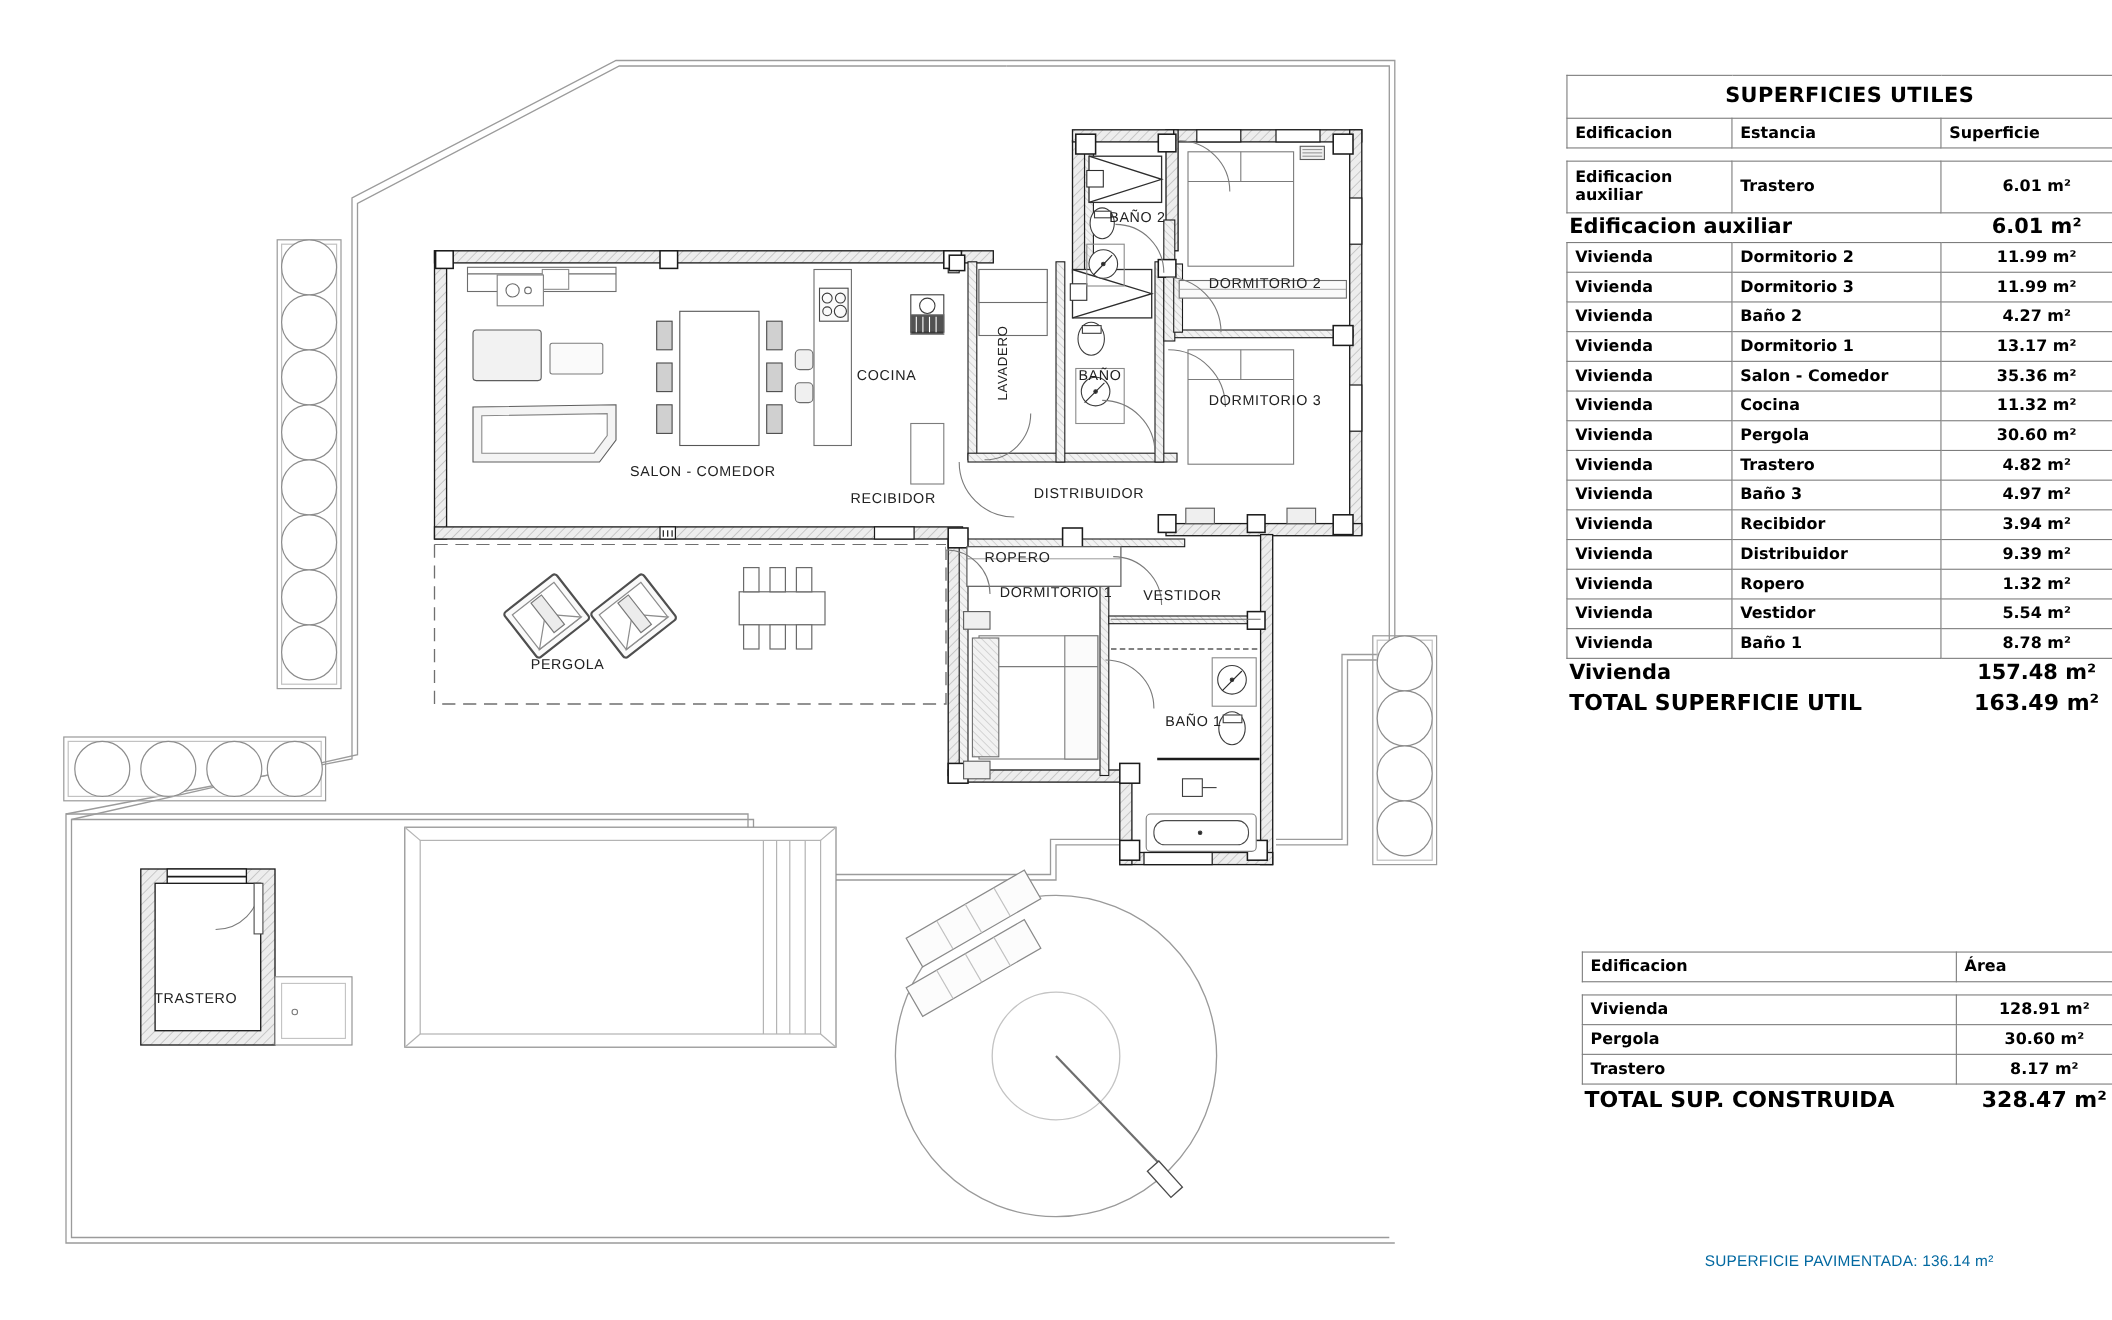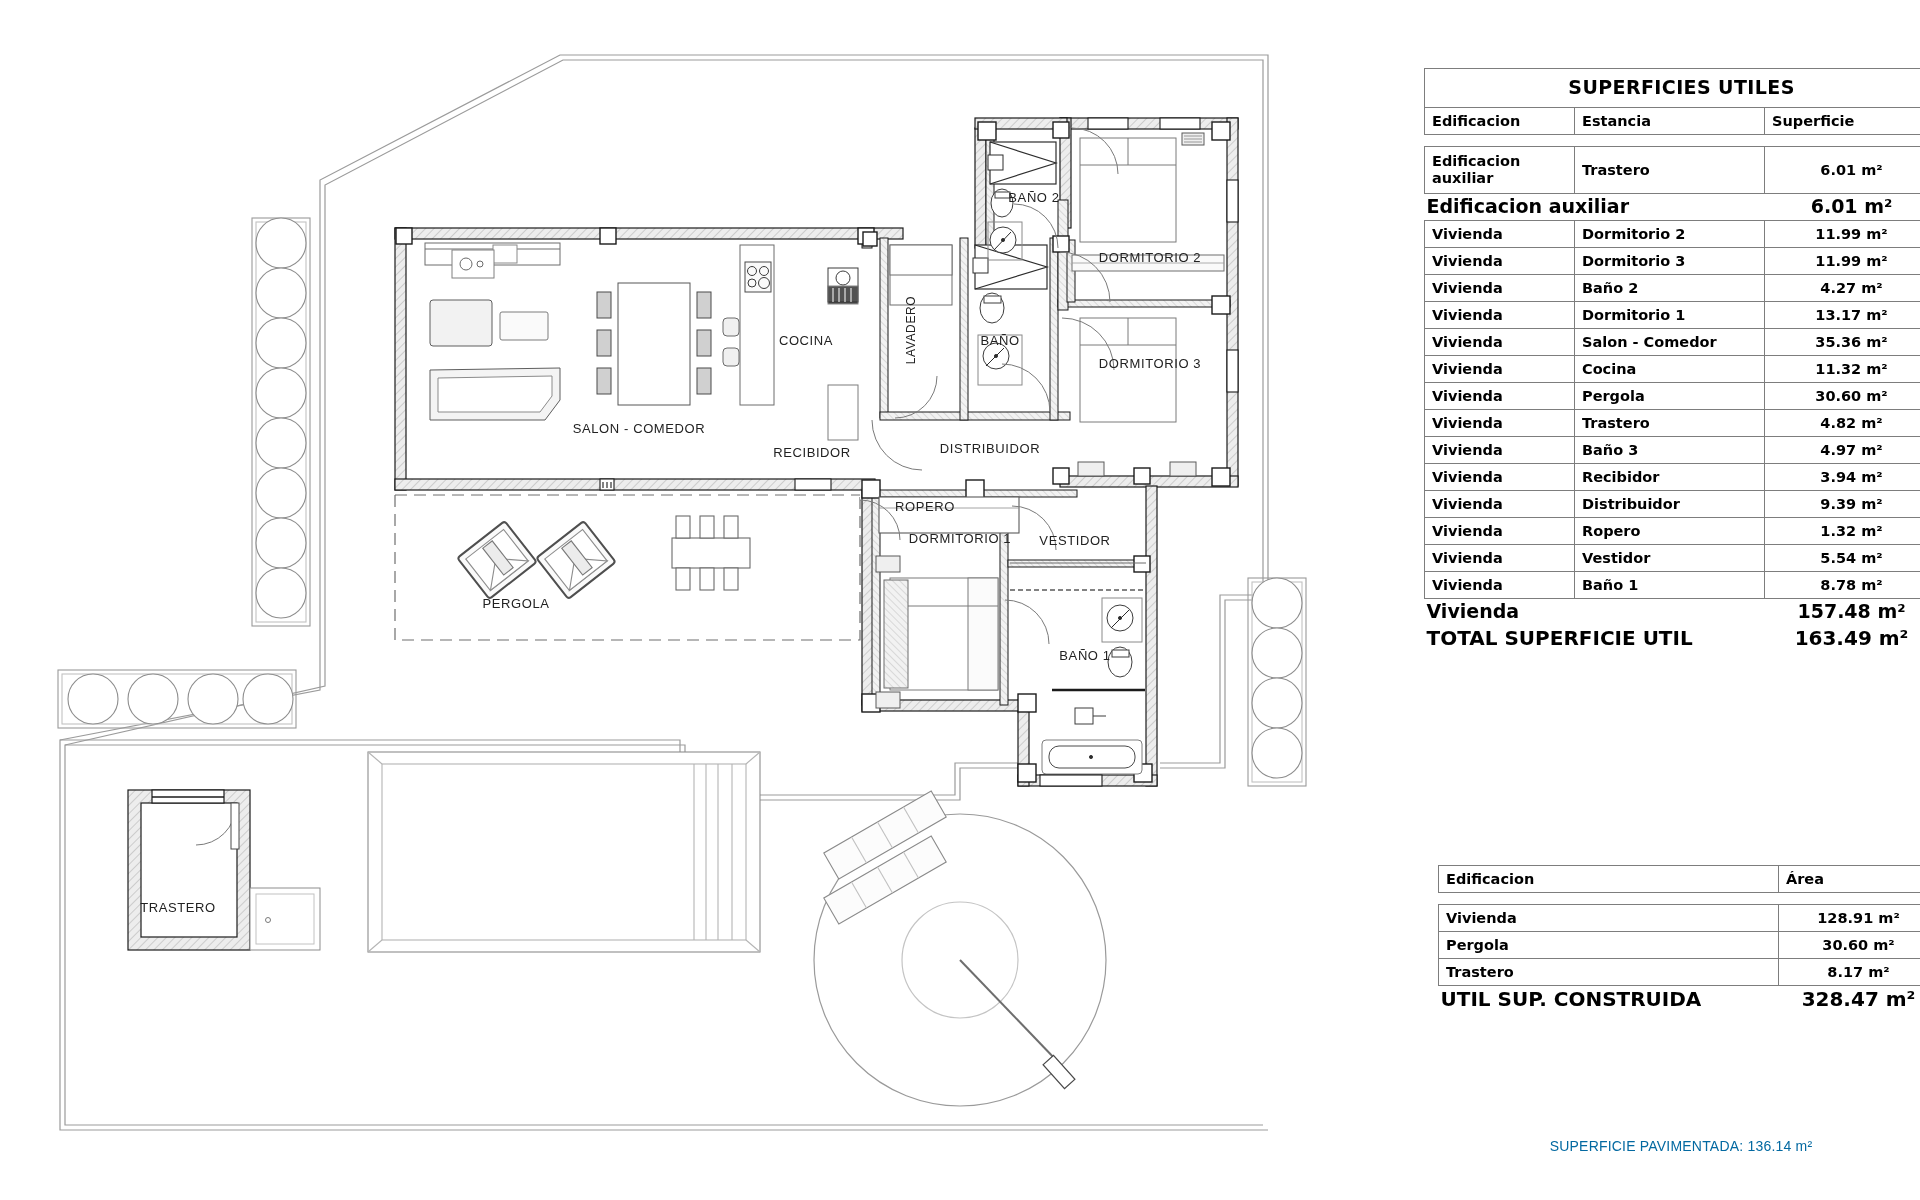--- a/index.html
+++ b/index.html
@@ -650,21 +650,21 @@
         </tr>
         <tr>
           <td>Pergola</td>
           <td class="num">30.60 m²</td>
         </tr>
         <tr>
           <td>Trastero</td>
           <td class="num">8.17 m²</td>
         </tr>
         <tr>
-          <td class="sum-label big">UTIL SUP. CONSTRUIDA</td>
+          <td class="sum-label big">TOTAL SUP. CONSTRUIDA</td>
           <td class="sum-val big">328.47 m²</td>
         </tr>
       </tbody>
     </table>
 
     <div id="footnote">SUPERFICIE PAVIMENTADA: 136.14 m²</div>
   </div>
 </div>
 
 </body></html>

